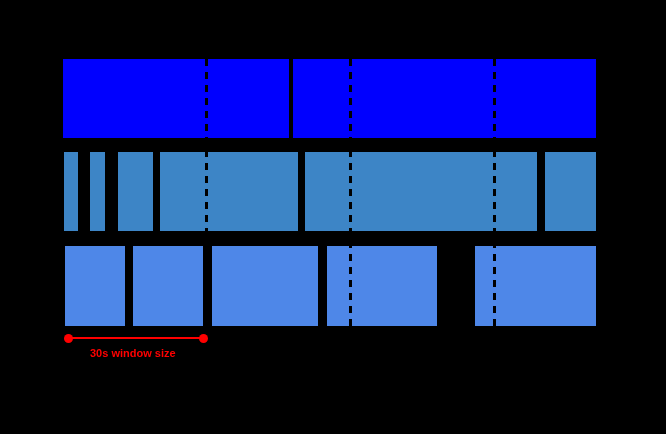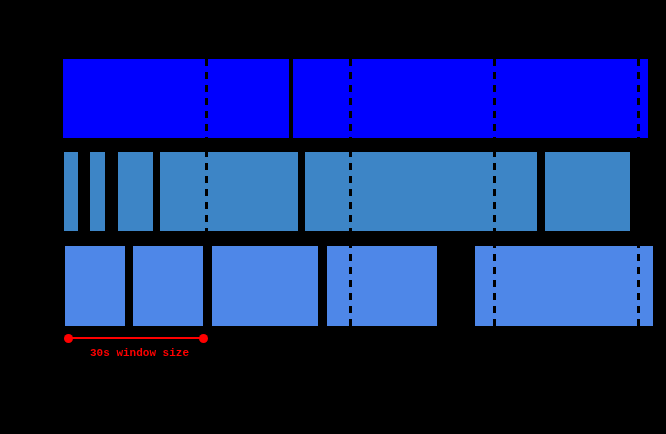--- a/index.html
+++ b/index.html
@@ -2,25 +2,25 @@
 <html><head>
 <meta charset="utf-8">
 <style>
   html, body {
     margin: 0;
     padding: 0;
     background: #000000;
   }
   .canvas {
     position: relative;
-    width: 666px;
+    width: 596px;
     height: 434px;
     background: #000000;
     overflow: hidden;
-    font-family: Liberation Mono, monospace;
+    font-family: Liberation Sans, sans-serif;
   }
   .bar {
     position: absolute;
   }
   .window-boundary {
     position: absolute;
     width: 3px;
     
     background: repeating-linear-gradient(
       to bottom,

